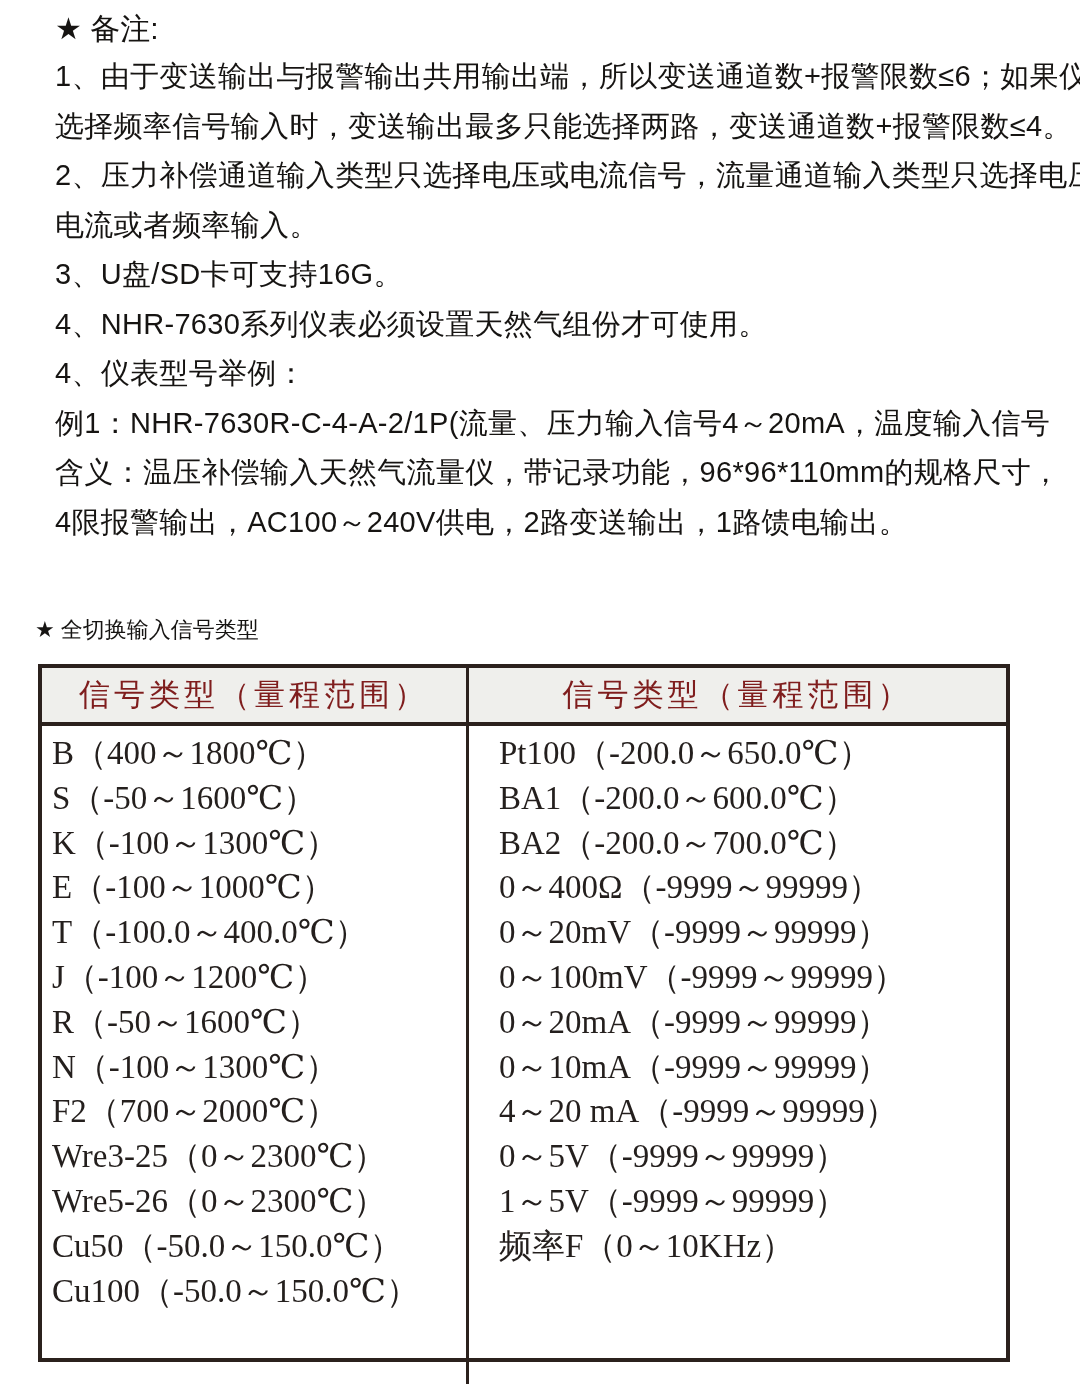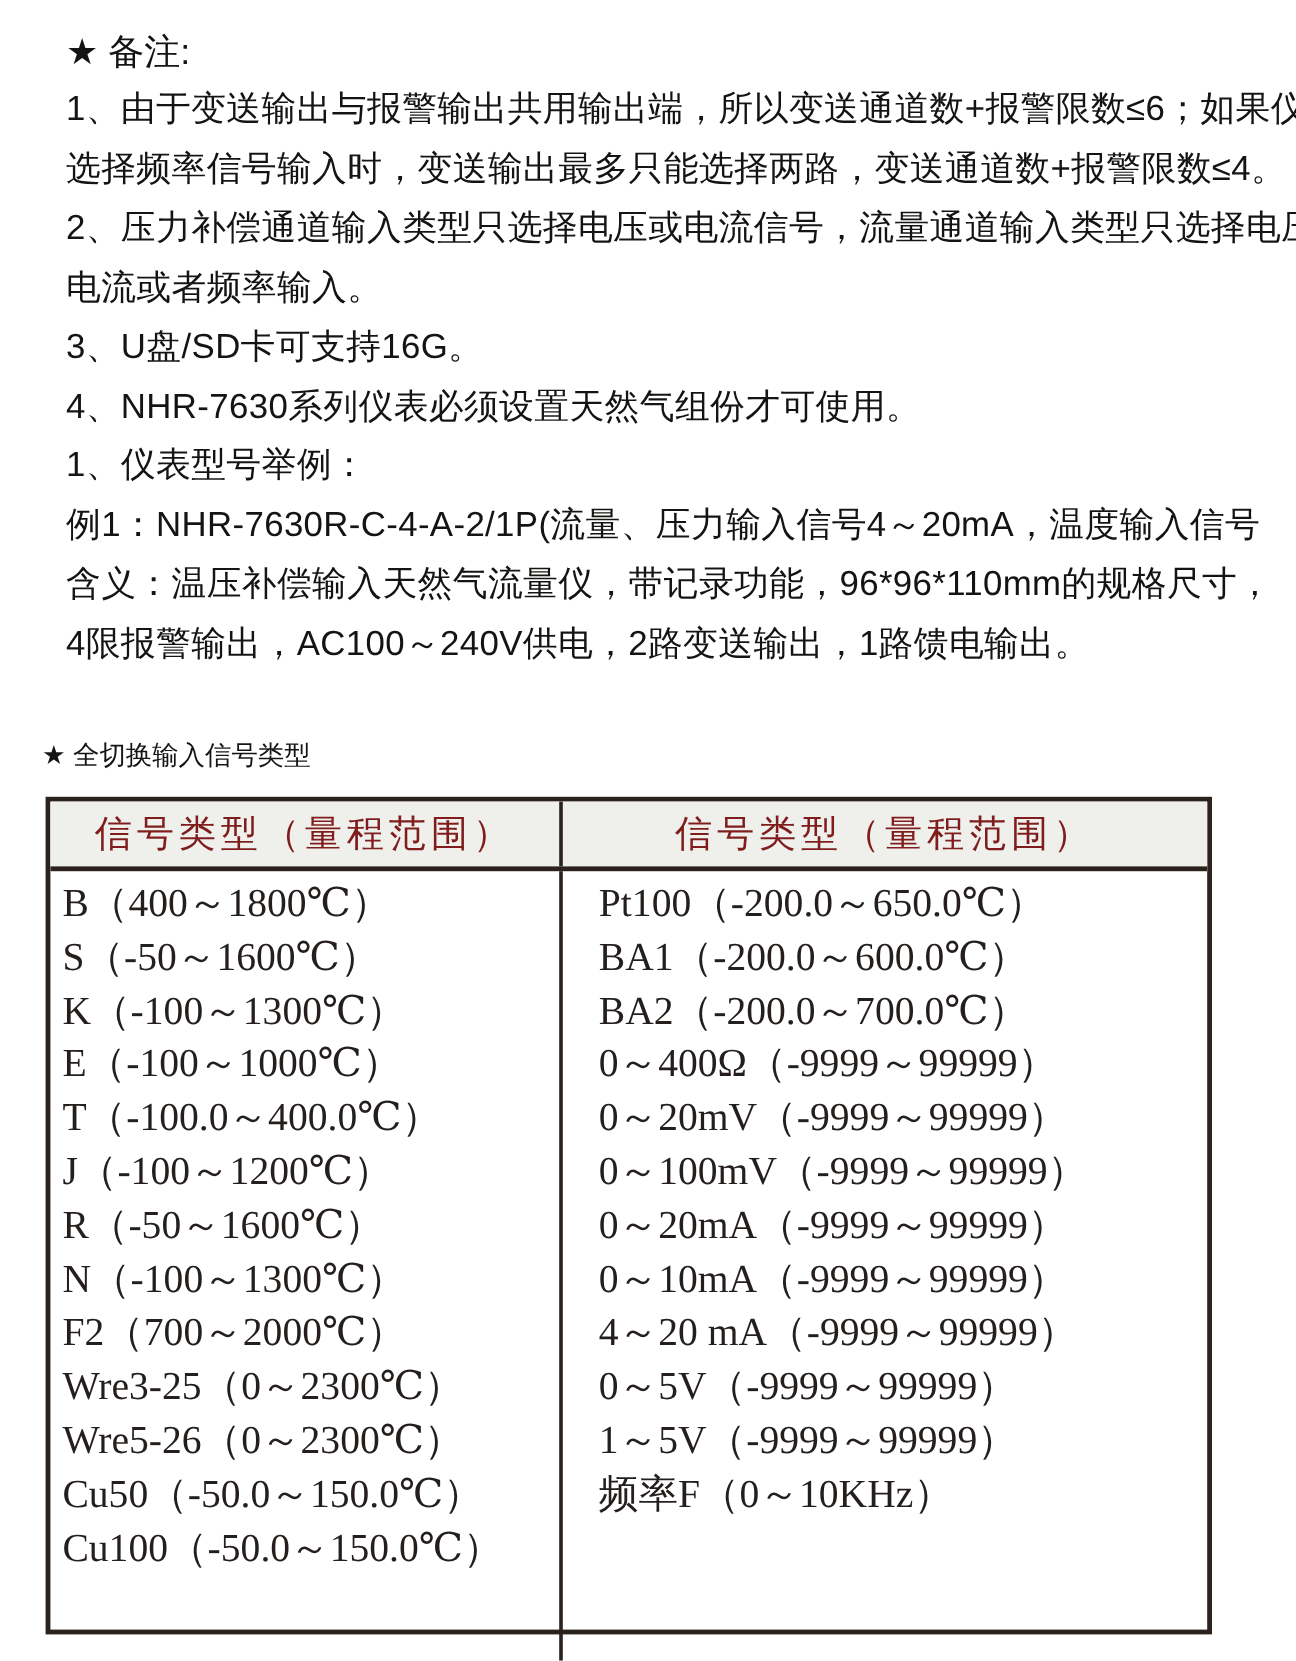--- a/index.html
+++ b/index.html
@@ -14,21 +14,21 @@
     background: #ffffff;
     overflow: hidden;
     color: #161412;
     font-family: "Liberation Sans", "DejaVu Sans", sans-serif;
   }
 
   
   .notes {
     position: absolute;
     left: 55px;
-    top: 21px;
+    top: 6px;
     right: 12px;
   }
   .notes-title {
     font-size: 30px;
     line-height: 46px;
     font-weight: 500;
     white-space: nowrap;
   }
   .note-line {
     font-size: 29px;
@@ -113,21 +113,21 @@
 
   <div class="notes">
     <div class="notes-title">★ 备注:</div>
     <div id="notes-lines">
         <div class="note-line">1、由于变送输出与报警输出共用输出端，所以变送通道数+报警限数≤6；如果仪表</div>
         <div class="note-line">选择频率信号输入时，变送输出最多只能选择两路，变送通道数+报警限数≤4。</div>
         <div class="note-line">2、压力补偿通道输入类型只选择电压或电流信号，流量通道输入类型只选择电压、</div>
         <div class="note-line">电流或者频率输入。</div>
         <div class="note-line">3、U盘/SD卡可支持16G。</div>
         <div class="note-line">4、NHR-7630系列仪表必须设置天然气组份才可使用。</div>
-        <div class="note-line">1、仪表型号举例：</div>
+        <div class="note-line">4、仪表型号举例：</div>
         <div class="note-line">例1：NHR-7630R-C-4-A-2/1P(流量、压力输入信号4～20mA，温度输入信号</div>
         <div class="note-line">含义：温压补偿输入天然气流量仪，带记录功能，96*96*110mm的规格尺寸，</div>
         <div class="note-line">4限报警输出，AC100～240V供电，2路变送输出，1路馈电输出。</div>
       </div>
   </div>
 
   <div class="section-title">★ 全切换输入信号类型</div>
 
   <div class="sig-table">
     <div class="thead">

